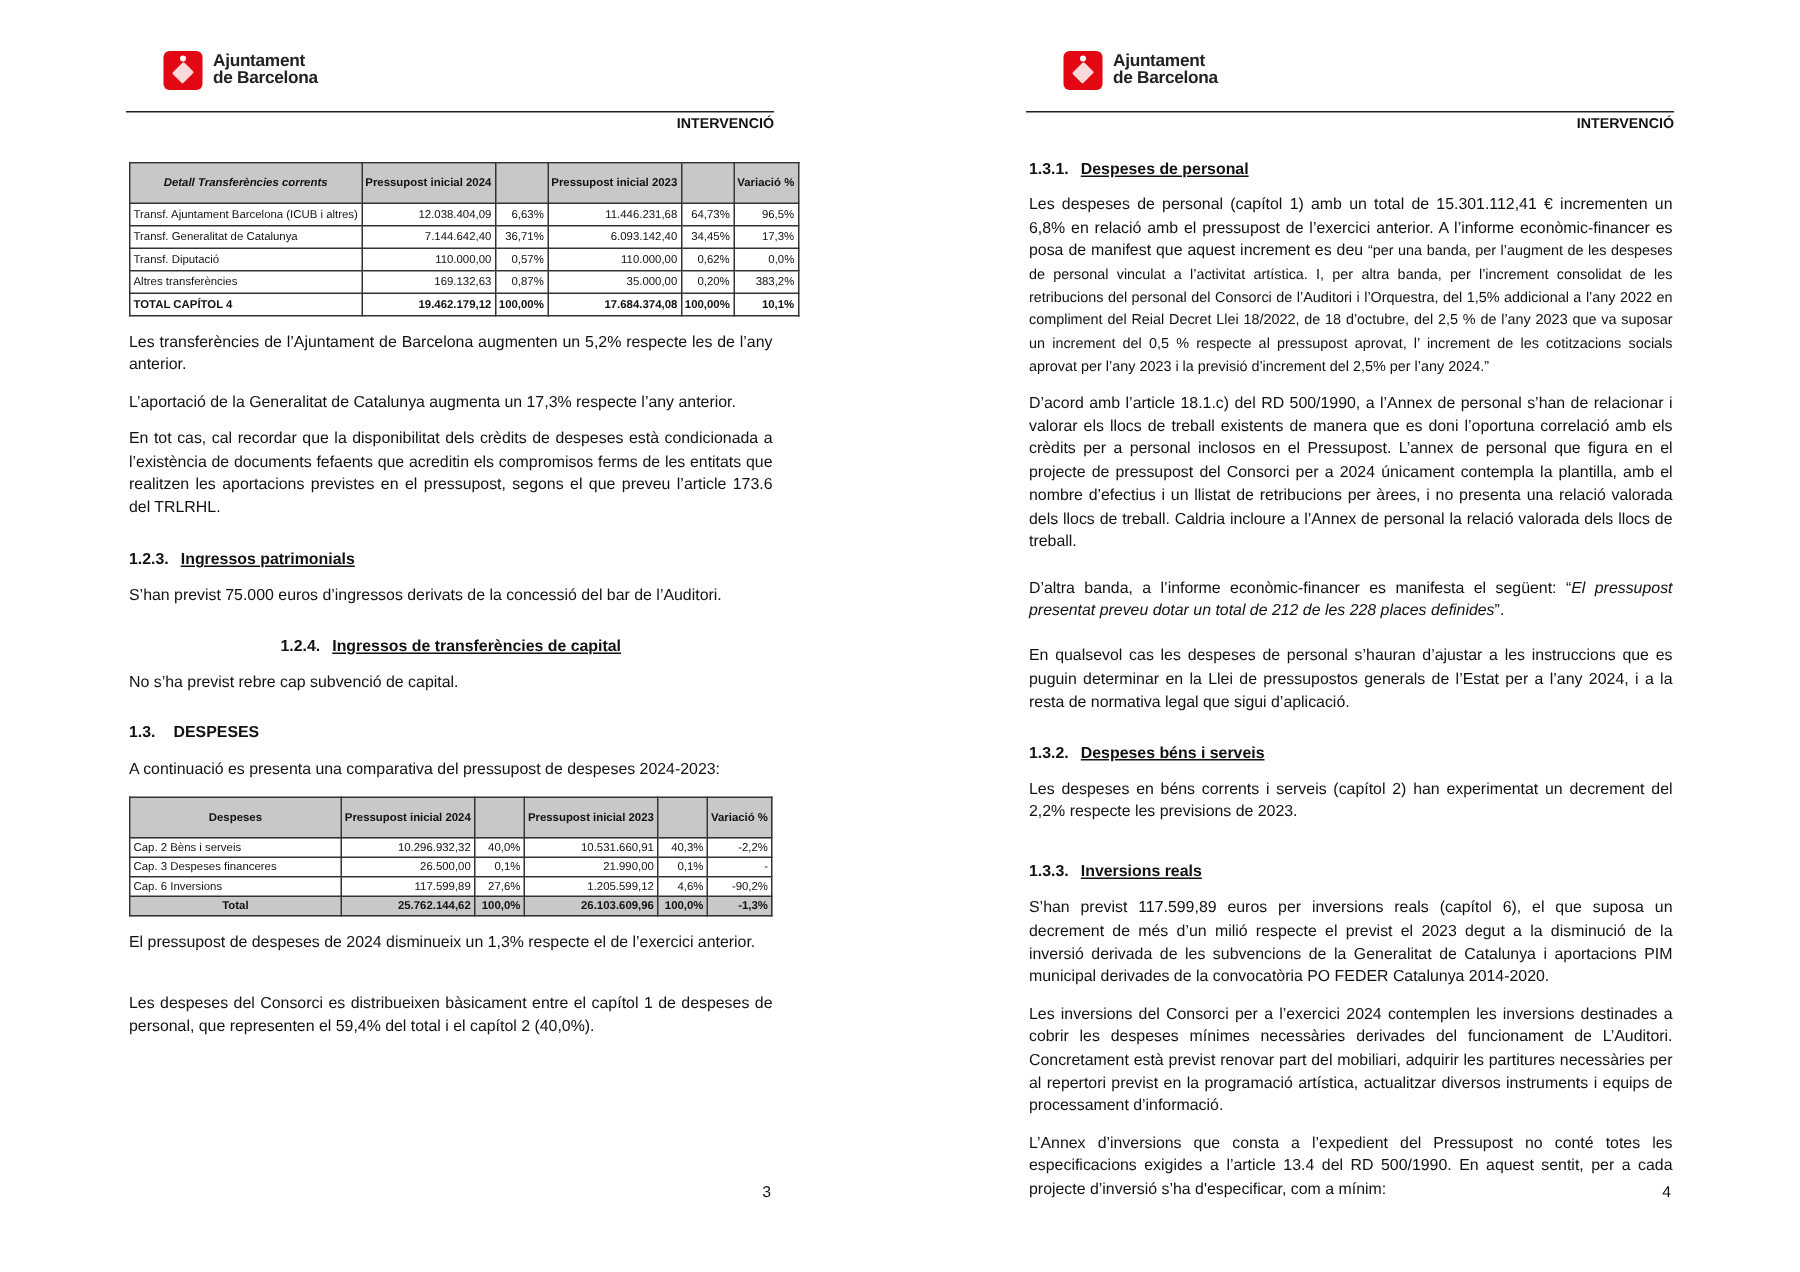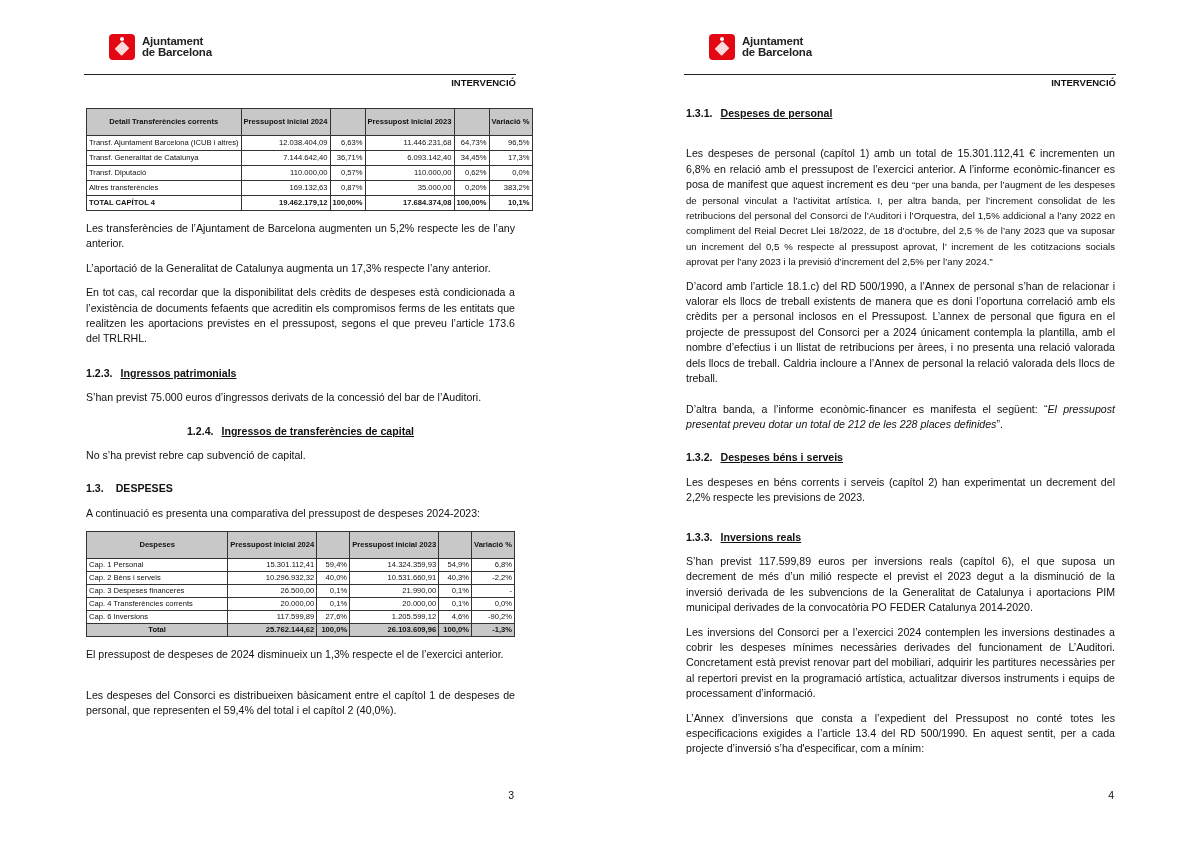--- a/index.html
+++ b/index.html
@@ -40,21 +40,21 @@
       <div>de Barcelona</div>
     </div>
   </div>
   <div class="hr"></div>
   <div class="dept">INTERVENCIÓ</div>
 
   <div class="content" style="top:108px;">
     <table class="t" style="width:429px;">
       <tbody>
           <tr>
-        <th style="width:170px;height:24px;">Detall Transferències corrents</th>
+        <th style="width:170px;height:24px;font-style:italic;">Detall Transferències corrents</th>
         <th style="width:72px;"><span>Pressupost inicial 2024</span></th>
         <th style="width:30px;"></th>
         <th style="width:72px;">Pressupost inicial 2023</th>
         <th style="width:30px;"></th>
         <th style="width:30px;">Variació %</th>
       </tr>
       </tbody>
         <tbody id="transfers-body">
           <tr>
             <td style="height: 12px;">Transf. Ajuntament Barcelona (ICUB i altres)</td>
@@ -124,50 +124,34 @@
         <th style="width:170px;height:24px;">Despeses</th>
         <th style="width:72px;">Pressupost inicial 2024</th>
         <th style="width:30px;"></th>
         <th style="width:72px;">Pressupost inicial 2023</th>
         <th style="width:30px;"></th>
         <th style="width:30px;">Variació %</th>
       </tr>
       </tbody>
         <tbody id="expenses-body">
           <tr>
-            <td>Cap. 1 Personal</td>
-            <td class="num">15.301.112,41</td>
-            <td class="num">59,4%</td>
-            <td class="num">14.324.359,93</td>
-            <td class="num">54,9%</td>
-            <td class="num">6,8%</td>
-          </tr>
-          <tr>
             <td>Cap. 2  Bèns i serveis</td>
             <td class="num">10.296.932,32</td>
             <td class="num">40,0%</td>
             <td class="num">10.531.660,91</td>
             <td class="num">40,3%</td>
             <td class="num">-2,2%</td>
           </tr>
           <tr>
             <td>Cap. 3 Despeses financeres</td>
             <td class="num">26.500,00</td>
             <td class="num">0,1%</td>
             <td class="num">21.990,00</td>
             <td class="num">0,1%</td>
             <td class="num">-</td>
-          </tr>
-          <tr>
-            <td>Cap. 4 Transferències corrents</td>
-            <td class="num">20.000,00</td>
-            <td class="num">0,1%</td>
-            <td class="num">20.000,00</td>
-            <td class="num">0,1%</td>
-            <td class="num">0,0%</td>
           </tr>
           <tr>
             <td>Cap. 6 Inversions</td>
             <td class="num">117.599,89</td>
             <td class="num">27,6%</td>
             <td class="num">1.205.599,12</td>
             <td class="num">4,6%</td>
             <td class="num">-90,2%</td>
           </tr>
           <tr class="total grey">
@@ -196,27 +180,28 @@
       <div>de Barcelona</div>
     </div>
   </div>
   <div class="hr"></div>
   <div class="dept">INTERVENCIÓ</div>
 
   <div class="content" style="top:106px;">
     <div class="h3">
       <span>1.3.1.</span><span class="u">Despeses de personal</span>
     </div>
-    <p style="margin-top:25px;">
+    <p style="margin-top:8px;">
       <span>Les despeses de personal (capítol 1) amb un total de 15.301.112,41 €  incrementen un 6,8% en relació amb el pressupost de l’exercici anterior. A l’informe econòmic-financer es posa de manifest que aquest increment es deu </span><span class="small">“per una banda, per l’augment de les despeses de personal vinculat a l’activitat artística. I, per altra banda, per l’increment consolidat de les retribucions del personal del Consorci de l’Auditori i l’Orquestra, del 1,5% addicional a l’any 2022 en compliment del Reial Decret Llei 18/2022, de 18 d’octubre, del 2,5 % de l’any 2023 que va suposar un increment del 0,5 % respecte al pressupost aprovat, l’ increment de les cotitzacions socials aprovat per l’any 2023 i la previsió d’increment del 2,5% per l’any 2024.”</span>
     </p>
     <p style="margin-top:9px;">D’acord amb l’article 18.1.c) del RD 500/1990, a l’Annex de personal s’han de relacionar i valorar els llocs de treball existents de manera que es doni l’oportuna correlació amb els crèdits per a personal inclosos en el Pressupost. L’annex de personal que figura en el projecte de pressupost del Consorci per a 2024 únicament contempla la plantilla, amb el nombre d’efectius i un llistat de retribucions per àrees, i no presenta una relació valorada dels llocs de treball. Caldria incloure a l’Annex de personal la relació valorada dels llocs de treball.</p>
     <p style="margin-top:15px;">
       <span>D’altra banda, a l’informe econòmic-financer es manifesta el següent: “</span><span class="em">El pressupost presentat preveu dotar un total de 212 de les 228 places definides</span><span>”.</span>
     </p>
+    <p style="margin-top:15px;">En qualsevol cas les despeses de personal s’hauran d’ajustar a les instruccions que es puguin determinar en la Llei de pressupostos generals de l’Estat per a l’any 2024, i a la resta de normativa legal que sigui d’aplicació.</p>
 
     <div class="h3" style="margin-top:18px;">
       <span>1.3.2.</span><span class="u">Despeses béns i serveis</span>
     </div>
     <p style="margin-top:9px;">Les despeses en béns corrents i serveis (capítol 2) han experimentat un decrement del 2,2% respecte les previsions de 2023.</p>
 
     <div class="h3" style="margin-top:24px;">
       <span>1.3.3.</span><span class="u">Inversions reals</span>
     </div>
     <p style="margin-top:9px;">S’han previst 117.599,89 euros per inversions reals (capítol 6), el que suposa un decrement de més d’un milió respecte el previst el 2023 degut a la disminució de la inversió derivada de les subvencions de la Generalitat de Catalunya i aportacions PIM municipal derivades de la convocatòria PO FEDER Catalunya 2014-2020.</p>

